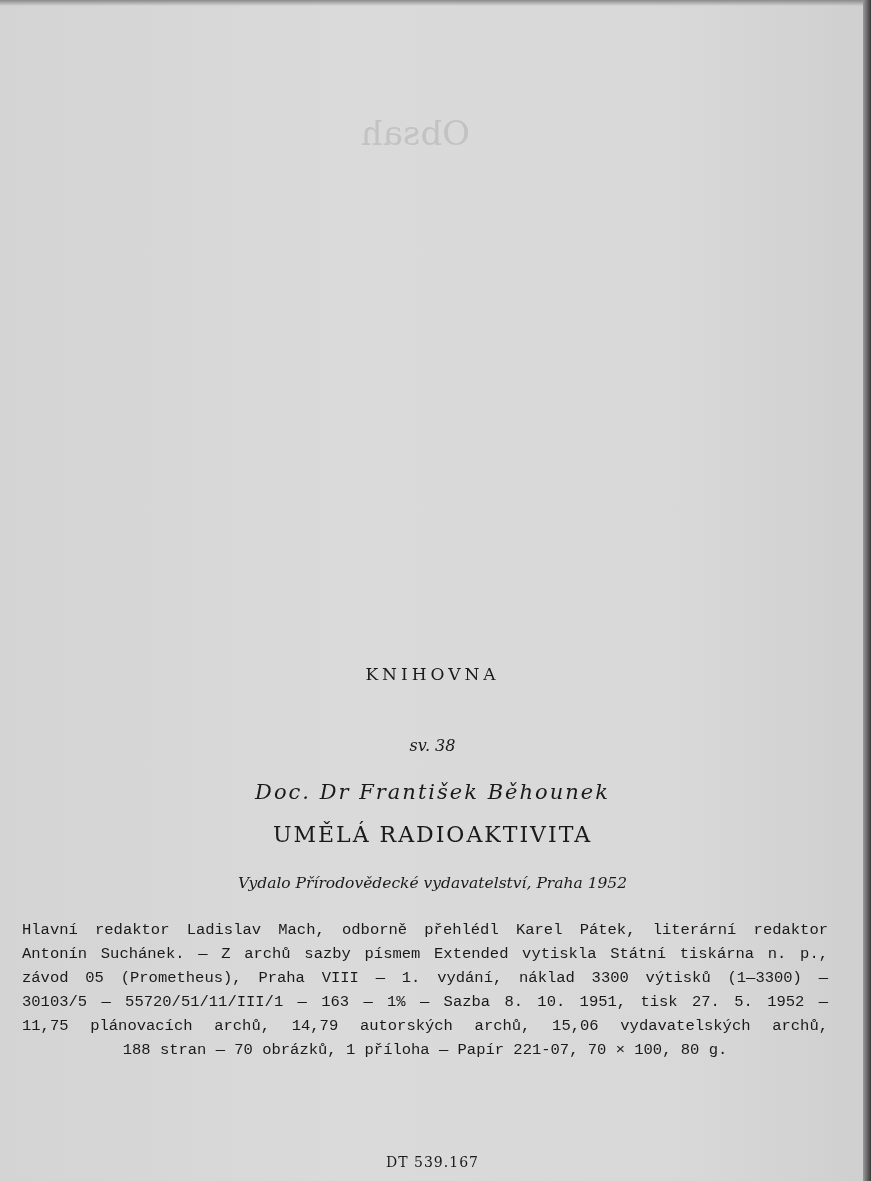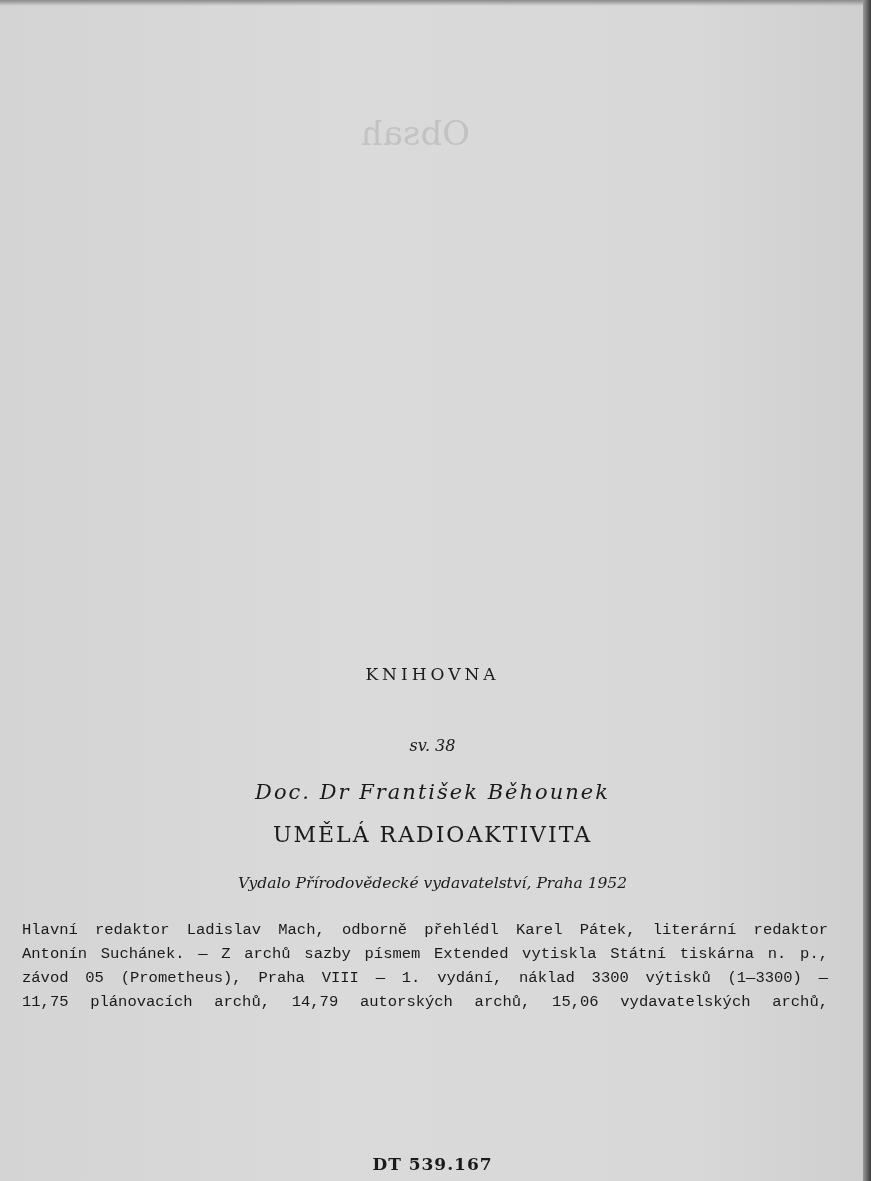--- a/index.html
+++ b/index.html
@@ -65,41 +65,43 @@
       display: block;
       text-align: justify;
       text-align-last: justify;
       white-space: nowrap;
       height: 24px;
       font-family: Liberation Mono, monospace;
     }
     .imprint .line.center { text-align: center; text-align-last: center; }
 
     .price { top: 1103px; font-size: 15.5px; }
-    .dt { top: 1154px; font-size: 17px; letter-spacing: 1px; font-weight: bold; }
+    .dt { top: 1154px; font-size: 14px; letter-spacing: 1px; }
   </style>
 </head>
 <body>
 
 <div class="page">
 
   <div class="bleed">
     <div class="title" style="left:395px; top:120px;">Obsah</div>
   </div>
 
   <div class="c series">KNIHOVNA</div>
   <div class="c vol">sv. 38</div>
   <div class="c author">Doc. Dr František Běhounek</div>
   <div class="c title-main">UMĚLÁ RADIOAKTIVITA</div>
   <div class="c publisher">Vydalo Přírodovědecké vydavatelství, Praha 1952</div>
 
   <div class="imprint">
     <span class="line">Hlavní redaktor Ladislav Mach, odborně přehlédl Karel Pátek, literární redaktor</span>
     <span class="line">Antonín Suchánek. — Z archů sazby písmem Extended vytiskla Státní tiskárna n. p.,</span>
     <span class="line">závod 05 (Prometheus), Praha VIII — 1. vydání, náklad 3300 výtisků (1—3300) —</span>
+    <span class="line">30103/5 — 55720/51/11/III/1 — 163 — 1% — Sazba 8. 10. 1951, tisk 27. 5. 1952 —</span>
     <span class="line">11,75 plánovacích archů, 14,79 autorských archů, 15,06 vydavatelských archů,</span>
+    <span class="line center">188 stran — 70 obrázků, 1 příloha — Papír 221-07, 70 × 100, 80 g.</span>
   </div>
 
   <div class="c dt">DT 539.167</div>
 </div>
 
 <div class="topshade"></div>
 <div class="edge"></div>
 
 </body></html>

